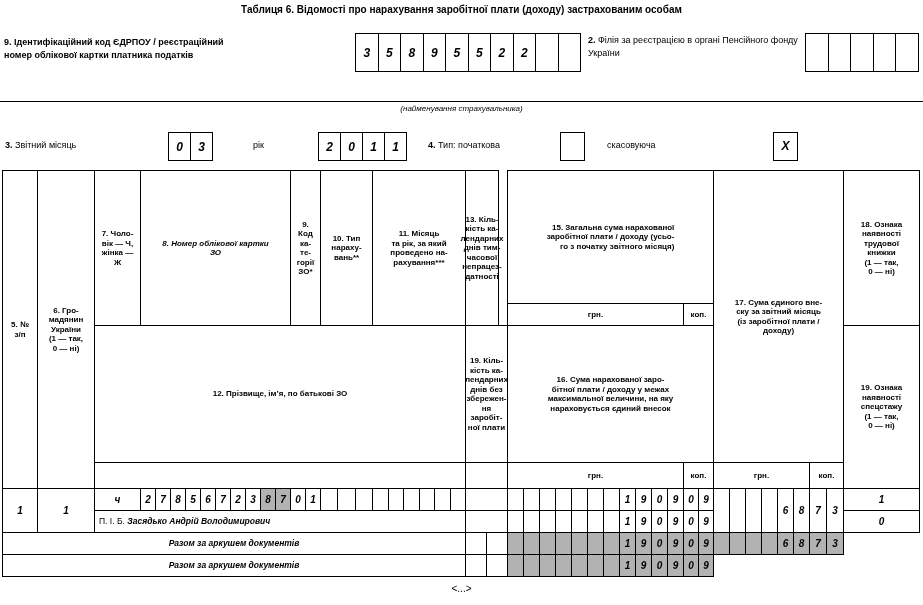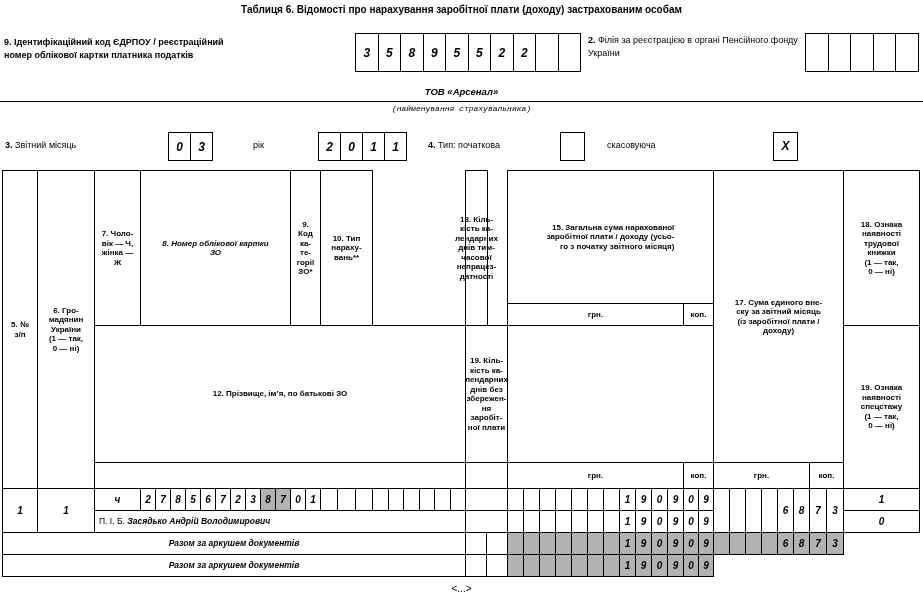--- a/index.html
+++ b/index.html
@@ -11,21 +11,21 @@
   .b{font-weight:bold;}
   .bi{font-weight:bold;font-style:italic;}
   .strip{position:absolute;box-sizing:border-box;display:flex;border:1px solid #000;background:#fff;}
   .strip .box{flex:1;border-left:1px solid #000;display:flex;align-items:center;justify-content:center;
               font-weight:bold;font-style:italic;font-size:10px;}
   .strip .box:first-child{border-left:none;}
   .strip.big .box{font-size:12px;}
   .strip.gray{background:#b2b2b2;}
   .box.hl{background:#b2b2b2;}
   .rule{border-top:1px solid #000;}
-  .caption{font-style:italic;font-size:8px;text-align:center;font-family:Liberation Mono, monospace;}
+  .caption{font-style:italic;font-size:8px;text-align:center;}
   .company{font-size:9.5px;font-weight:bold;font-style:italic;text-align:center;}
   .tbl{position:absolute;left:2px;top:170px;width:919px;height:407px;}
   .cell{position:absolute;box-sizing:border-box;border:1px solid #000;background:#fff;
         display:flex;align-items:center;justify-content:center;text-align:center;
         font-size:8px;line-height:9.5px;font-weight:bold;white-space:pre-line;}
   .cell.val{font-style:italic;font-size:10px;}
   .cell.left{justify-content:flex-start;text-align:left;padding-left:4px;white-space:normal;}
   .cell.sub{font-size:8.5px;font-style:italic;}
   .footerMore{top:583px;left:0;width:100%;text-align:center;font-size:10px;}
 </style>
@@ -57,21 +57,20 @@
     <span class="b">2.</span><span> Філія за реєстрацією в органі Пенсійного фонду України</span>
   </div>
   <div class="strip big" style="left:805px;top:33px;width:114px;height:39px;">
       <div class="box"></div>
       <div class="box"></div>
       <div class="box"></div>
       <div class="box"></div>
       <div class="box"></div>
     </div>
 
-  <div class="abs company" style="left:0;top:86px;width:100%;">ТОВ «Арсенал»</div>
   <div class="abs rule" style="left:0;top:101px;width:100%;height:0;"></div>
   <div class="abs caption" style="left:0;top:104px;width:100%;">(найменування страхувальника)</div>
 
   <div class="abs lbl" style="left:5px;top:139px;">
     <span class="b">3.</span><span> Звітний місяць</span>
   </div>
   <div class="strip big" style="left:168px;top:132px;width:45px;height:29px;">
       <div class="box">0</div>
       <div class="box">3</div>
     </div>
@@ -106,21 +105,25 @@
 ЗО</div>
     <div class="cell" style="left:288px;top:0;width:31px;height:156px;">9.
 Код
 ка-
 те-
 горії
 ЗО*</div>
     <div class="cell" style="left:318px;top:0;width:53px;height:156px;">10. Тип
 нараху-
 вань**</div>
-    <div class="cell" style="left:463px;top:0;width:23px;height:156px;">13. Кіль-
+    <div class="cell" style="left:370px;top:0;width:94px;height:156px;">11. Місяць
+та рік, за який
+проведено на-
+рахування***</div>
+    <div class="cell" style="left:463px;top:0;width:34px;height:156px;">13. Кіль-
 кість ка-
 лендарних
 днів тим-
 часової
 непрацез-
 датності</div>
     <div class="cell" style="left:505px;top:0;width:207px;height:134px;text-align:right;">15. Загальна сума нарахованої
 заробітної плати / доходу (усьо-
 го з початку звітного місяця)</div>
     <div class="cell" style="left:505px;top:133px;width:177px;height:23px;">грн.</div>
@@ -137,20 +140,24 @@
 0 — ні)</div>
 
     <div class="cell" style="left:92px;top:155px;width:372px;height:138px;">12. Прізвище, ім’я, по батькові ЗО</div>
     <div class="cell" style="left:463px;top:155px;width:43px;height:138px;">19. Кіль-
 кість ка-
 лендарних
 днів без
 збережен-
 ня заробіт-
 ної плати</div>
+    <div class="cell" style="left:505px;top:155px;width:207px;height:138px;">16. Сума нарахованої заро-
+бітної плати / доходу у межах
+максимальної величини, на яку
+нараховується єдиний внесок</div>
     <div class="cell" style="left:841px;top:155px;width:77px;height:164px;">19. Ознака
 наявності
 спецстажу
 (1 — так,
 0 — ні)</div>
 
     <div class="cell" style="left:92px;top:292px;width:372px;height:27px;"></div>
     <div class="cell" style="left:463px;top:292px;width:43px;height:27px;"></div>
     <div class="cell" style="left:505px;top:292px;width:177px;height:27px;">грн.</div>
     <div class="cell" style="left:681px;top:292px;width:31px;height:27px;">коп.</div>

